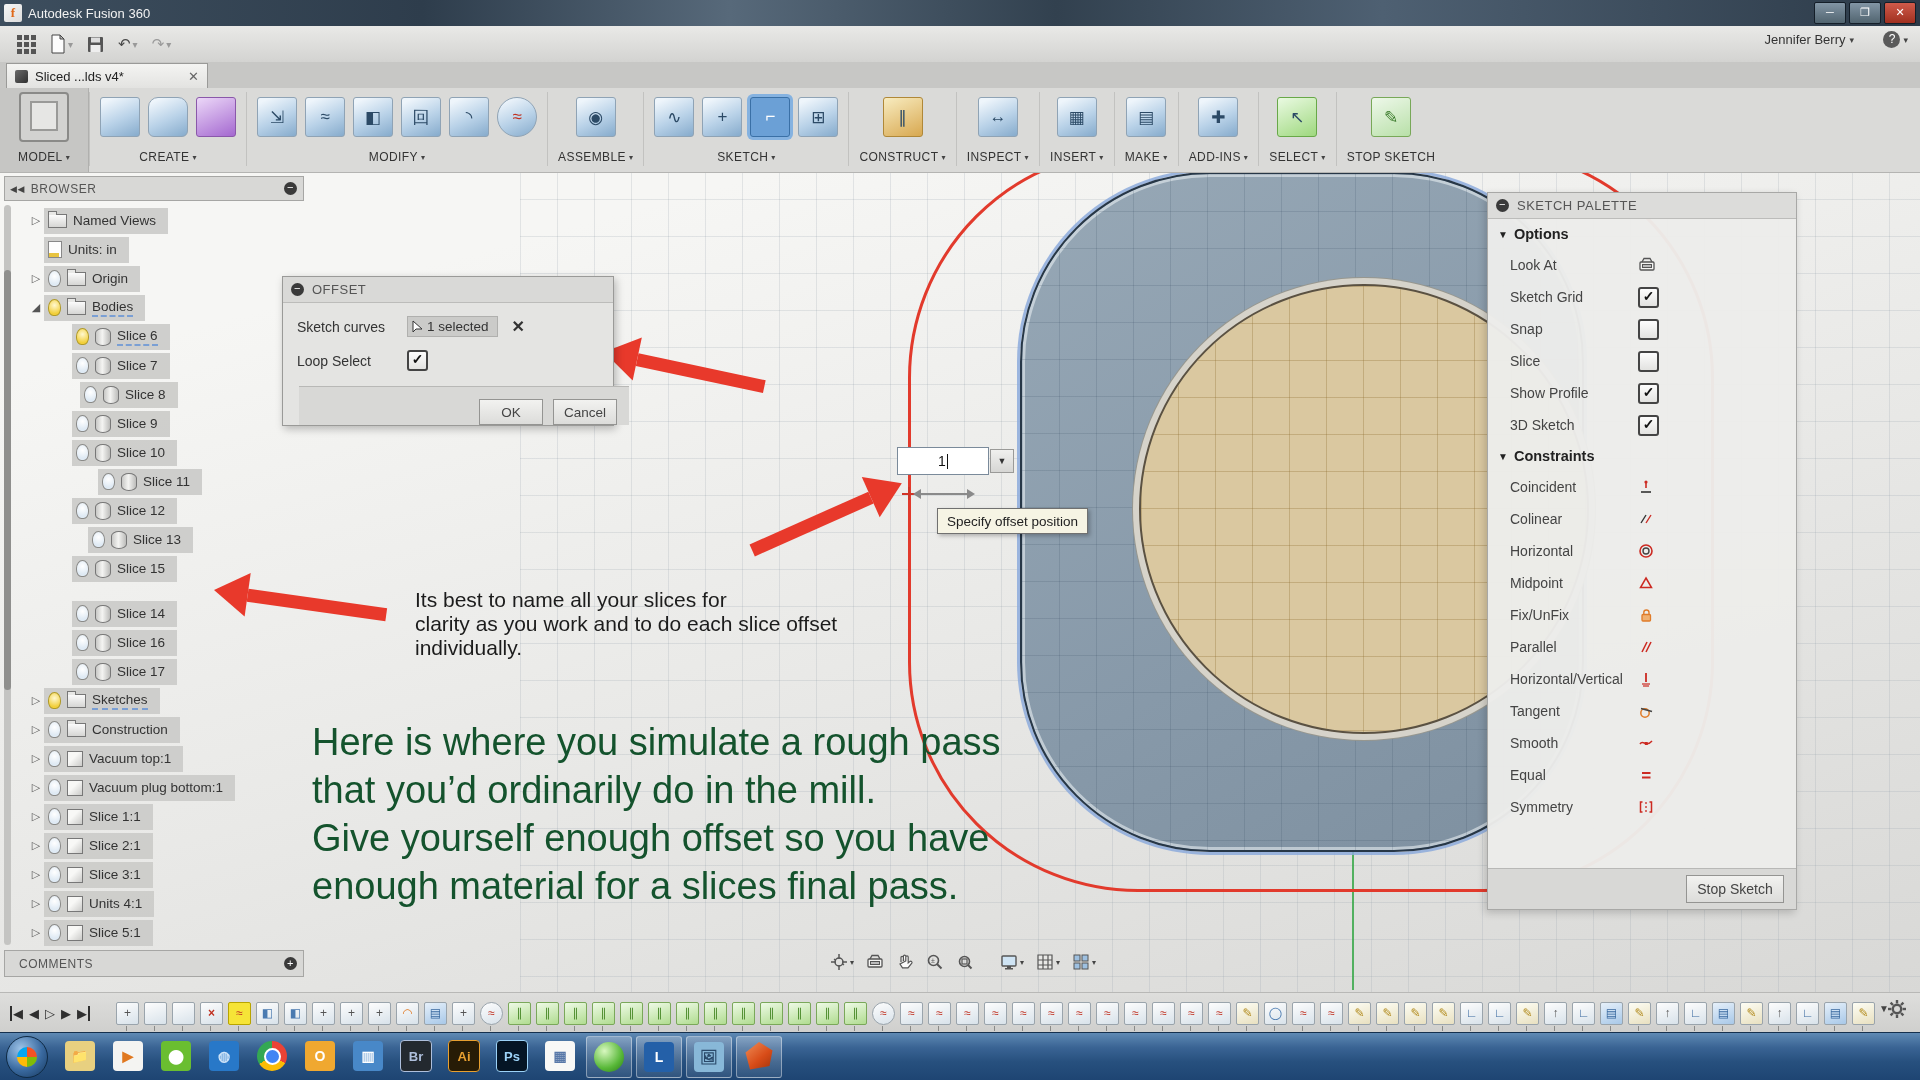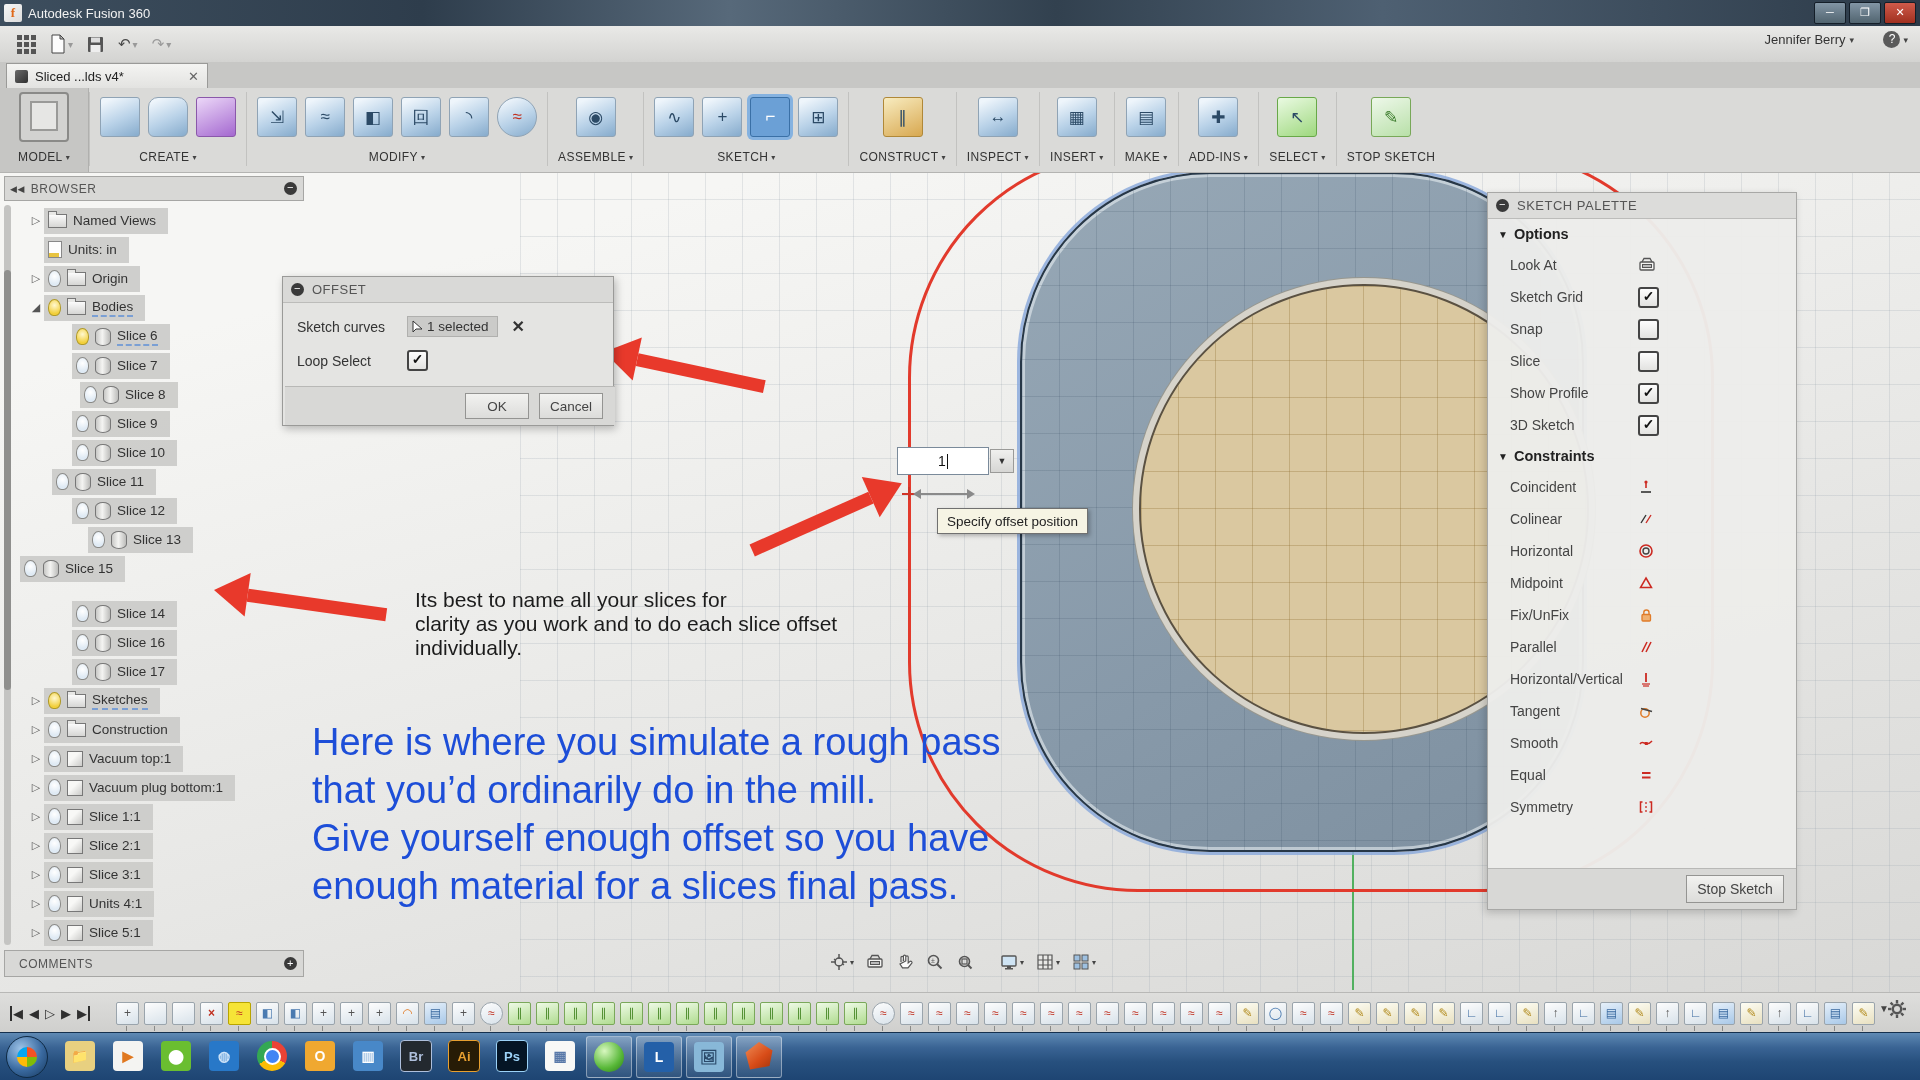--- a/index.html
+++ b/index.html
@@ -109,42 +109,42 @@
   
   #offset-dialog{left:282px;top:276px;width:330px;height:148px;background:#e4e4e2;
     border:1px solid #9a9a98;box-shadow:2px 3px 8px rgba(0,0,0,.25);font-size:14px;color:#333}
   #offset-dialog .dhead{height:25px;background:#d9d9d7;border-bottom:1px solid #bcbcba;display:flex;align-items:center;gap:8px;padding-left:8px;color:#555;font-size:13px;letter-spacing:.5px}
   .drow{display:flex;align-items:center;margin:13px 0 0 14px;gap:14px}
   .chip{background:#cbcbc9;border:1px solid #b0b0ae;padding:2px 8px 2px 4px;display:flex;align-items:center;gap:4px;font-size:13.5px}
   .xmark{font-weight:bold;color:#333;font-size:16px}
   .cb{width:17px;height:17px;border:2px solid #444;border-radius:3px;background:linear-gradient(#fdfdfd,#e2e2e0);
     font-size:14px;line-height:14px;text-align:center;color:#111;font-weight:bold}
   .cb.un{color:transparent}
-  #offset-dialog .dfoot{position:absolute;left:2px;bottom:0;width:100%;height:38px;background:#d8d8d6;border-top:1px solid #b8b8b6;display:flex;align-items:center;justify-content:flex-end;gap:10px}
+  #offset-dialog .dfoot{position:absolute;left:16px;bottom:0;width:100%;height:38px;background:#d8d8d6;border-top:1px solid #b8b8b6;display:flex;align-items:flex-end;justify-content:flex-end;gap:10px}
   .dbtn{min-width:62px;height:24px;background:linear-gradient(#f2f2f0,#dcdcda);border:1px solid #949492;
     font-size:13.5px;color:#444;display:flex;align-items:center;justify-content:center}
   #offset-dialog .dfoot .dbtn:last-child{margin-right:12px}
   
   #offset-field{left:897px;top:447px;width:90px;height:26px;background:#fff;border:1px solid #7a8a9a;
     display:flex;align-items:center;justify-content:center;font-size:14px;color:#111}
   .caret-bar{display:inline-block;width:1px;height:15px;background:#111;margin-left:1px}
   #offset-dd{left:990px;top:449px;width:22px;height:22px;background:linear-gradient(#f0f0ee,#d6d6d4);
     border:1px solid #9a9a98;font-size:9px;color:#333;display:flex;align-items:center;justify-content:center}
   #manip{left:913px;top:489px;width:62px;height:10px}
   #manip .bar{position:absolute;left:6px;top:4px;width:50px;height:2px;background:#8a8a8a}
   #manip .tL{position:absolute;left:0;top:0;border-right:8px solid #8a8a8a;border-top:5px solid transparent;border-bottom:5px solid transparent}
   #manip .tR{position:absolute;right:0;top:0;border-left:8px solid #8a8a8a;border-top:5px solid transparent;border-bottom:5px solid transparent}
   #manip-cross{left:902px;top:487px;width:13px;height:13px}
   #manip-cross:before{content:"";position:absolute;left:6px;top:0;width:2px;height:13px;background:#d03426}
   #manip-cross:after{content:"";position:absolute;left:0;top:6px;width:13px;height:2px;background:#d03426}
   #tooltip{left:937px;top:508px;height:24px;padding:0 9px;background:#f6f4e4;border:1px solid #707070;
     box-shadow:2px 2px 4px rgba(0,0,0,.25);font-size:13.5px;color:#222;display:flex;align-items:center;white-space:nowrap}
   
   #note-text{left:415px;top:588px;font-size:21px;color:#1c1c1c;line-height:24px}
-  #big-text{left:312px;top:718px;font-size:38px;color:#1d4ed8;line-height:48px}
+  #big-text{left:312px;top:718px;font-size:38px;color:#14532d;line-height:48px}
   .arrow{position:absolute;display:flex;align-items:center;transform-origin:left center}
   .arrow .head-l{border-right:34px solid #e8392b;border-top:22px solid transparent;border-bottom:22px solid transparent}
   .arrow .head-r{border-left:34px solid #e8392b;border-top:22px solid transparent;border-bottom:22px solid transparent}
   .arrow .shaft{height:13px;background:#e8392b}
   
   #palette{left:1487px;top:192px;width:308px;height:716px;background:rgba(236,236,234,.97);
     border:1px solid #a8a8a6;box-shadow:-2px 3px 8px rgba(0,0,0,.18)}
   #palette .phead{height:25px;background:#dcdcda;border-bottom:1px solid #bcbcba;display:flex;align-items:center;gap:8px;padding-left:8px;color:#555;font-size:13px;letter-spacing:.5px}
   .psec{height:30px;display:flex;align-items:center;padding-left:10px;font-size:14.5px;font-weight:bold;color:#222;gap:6px}
   .psec .tri{font-size:10px}
@@ -474,21 +474,21 @@
           </span>
         </div>
         <div class="trow" style="padding-left: 52px;">
           <span class="texp"></span>
           <span class="tpill">
             <span class="bulb"></span>
             <span class="ficon cylinder"></span>
             <span class="tlabel">Slice 10</span>
           </span>
         </div>
-        <div class="trow" style="padding-left: 32px; text-align: center;">
+        <div class="trow" style="padding-left: 78px; text-align: center;">
           <span class="texp"></span>
           <span class="tpill">
             <span class="bulb"></span>
             <span class="ficon cylinder"></span>
             <span class="tlabel">Slice 11</span>
           </span>
         </div>
         <div class="trow" style="padding-left: 52px;">
           <span class="texp"></span>
           <span class="tpill">
@@ -498,21 +498,21 @@
           </span>
         </div>
         <div class="trow" style="padding-left: 68px;">
           <span class="texp"></span>
           <span class="tpill">
             <span class="bulb"></span>
             <span class="ficon cylinder"></span>
             <span class="tlabel">Slice 13</span>
           </span>
         </div>
-        <div class="trow" style="">
+        <div class="trow" style="padding-left: 52px;">
           <span class="texp"></span>
           <span class="tpill">
             <span class="bulb"></span>
             <span class="ficon cylinder"></span>
             <span class="tlabel">Slice 15</span>
           </span>
         </div>
         <div class="trow" style="padding-left: 52px; margin-top: 16px;">
           <span class="texp"></span>
           <span class="tpill">

